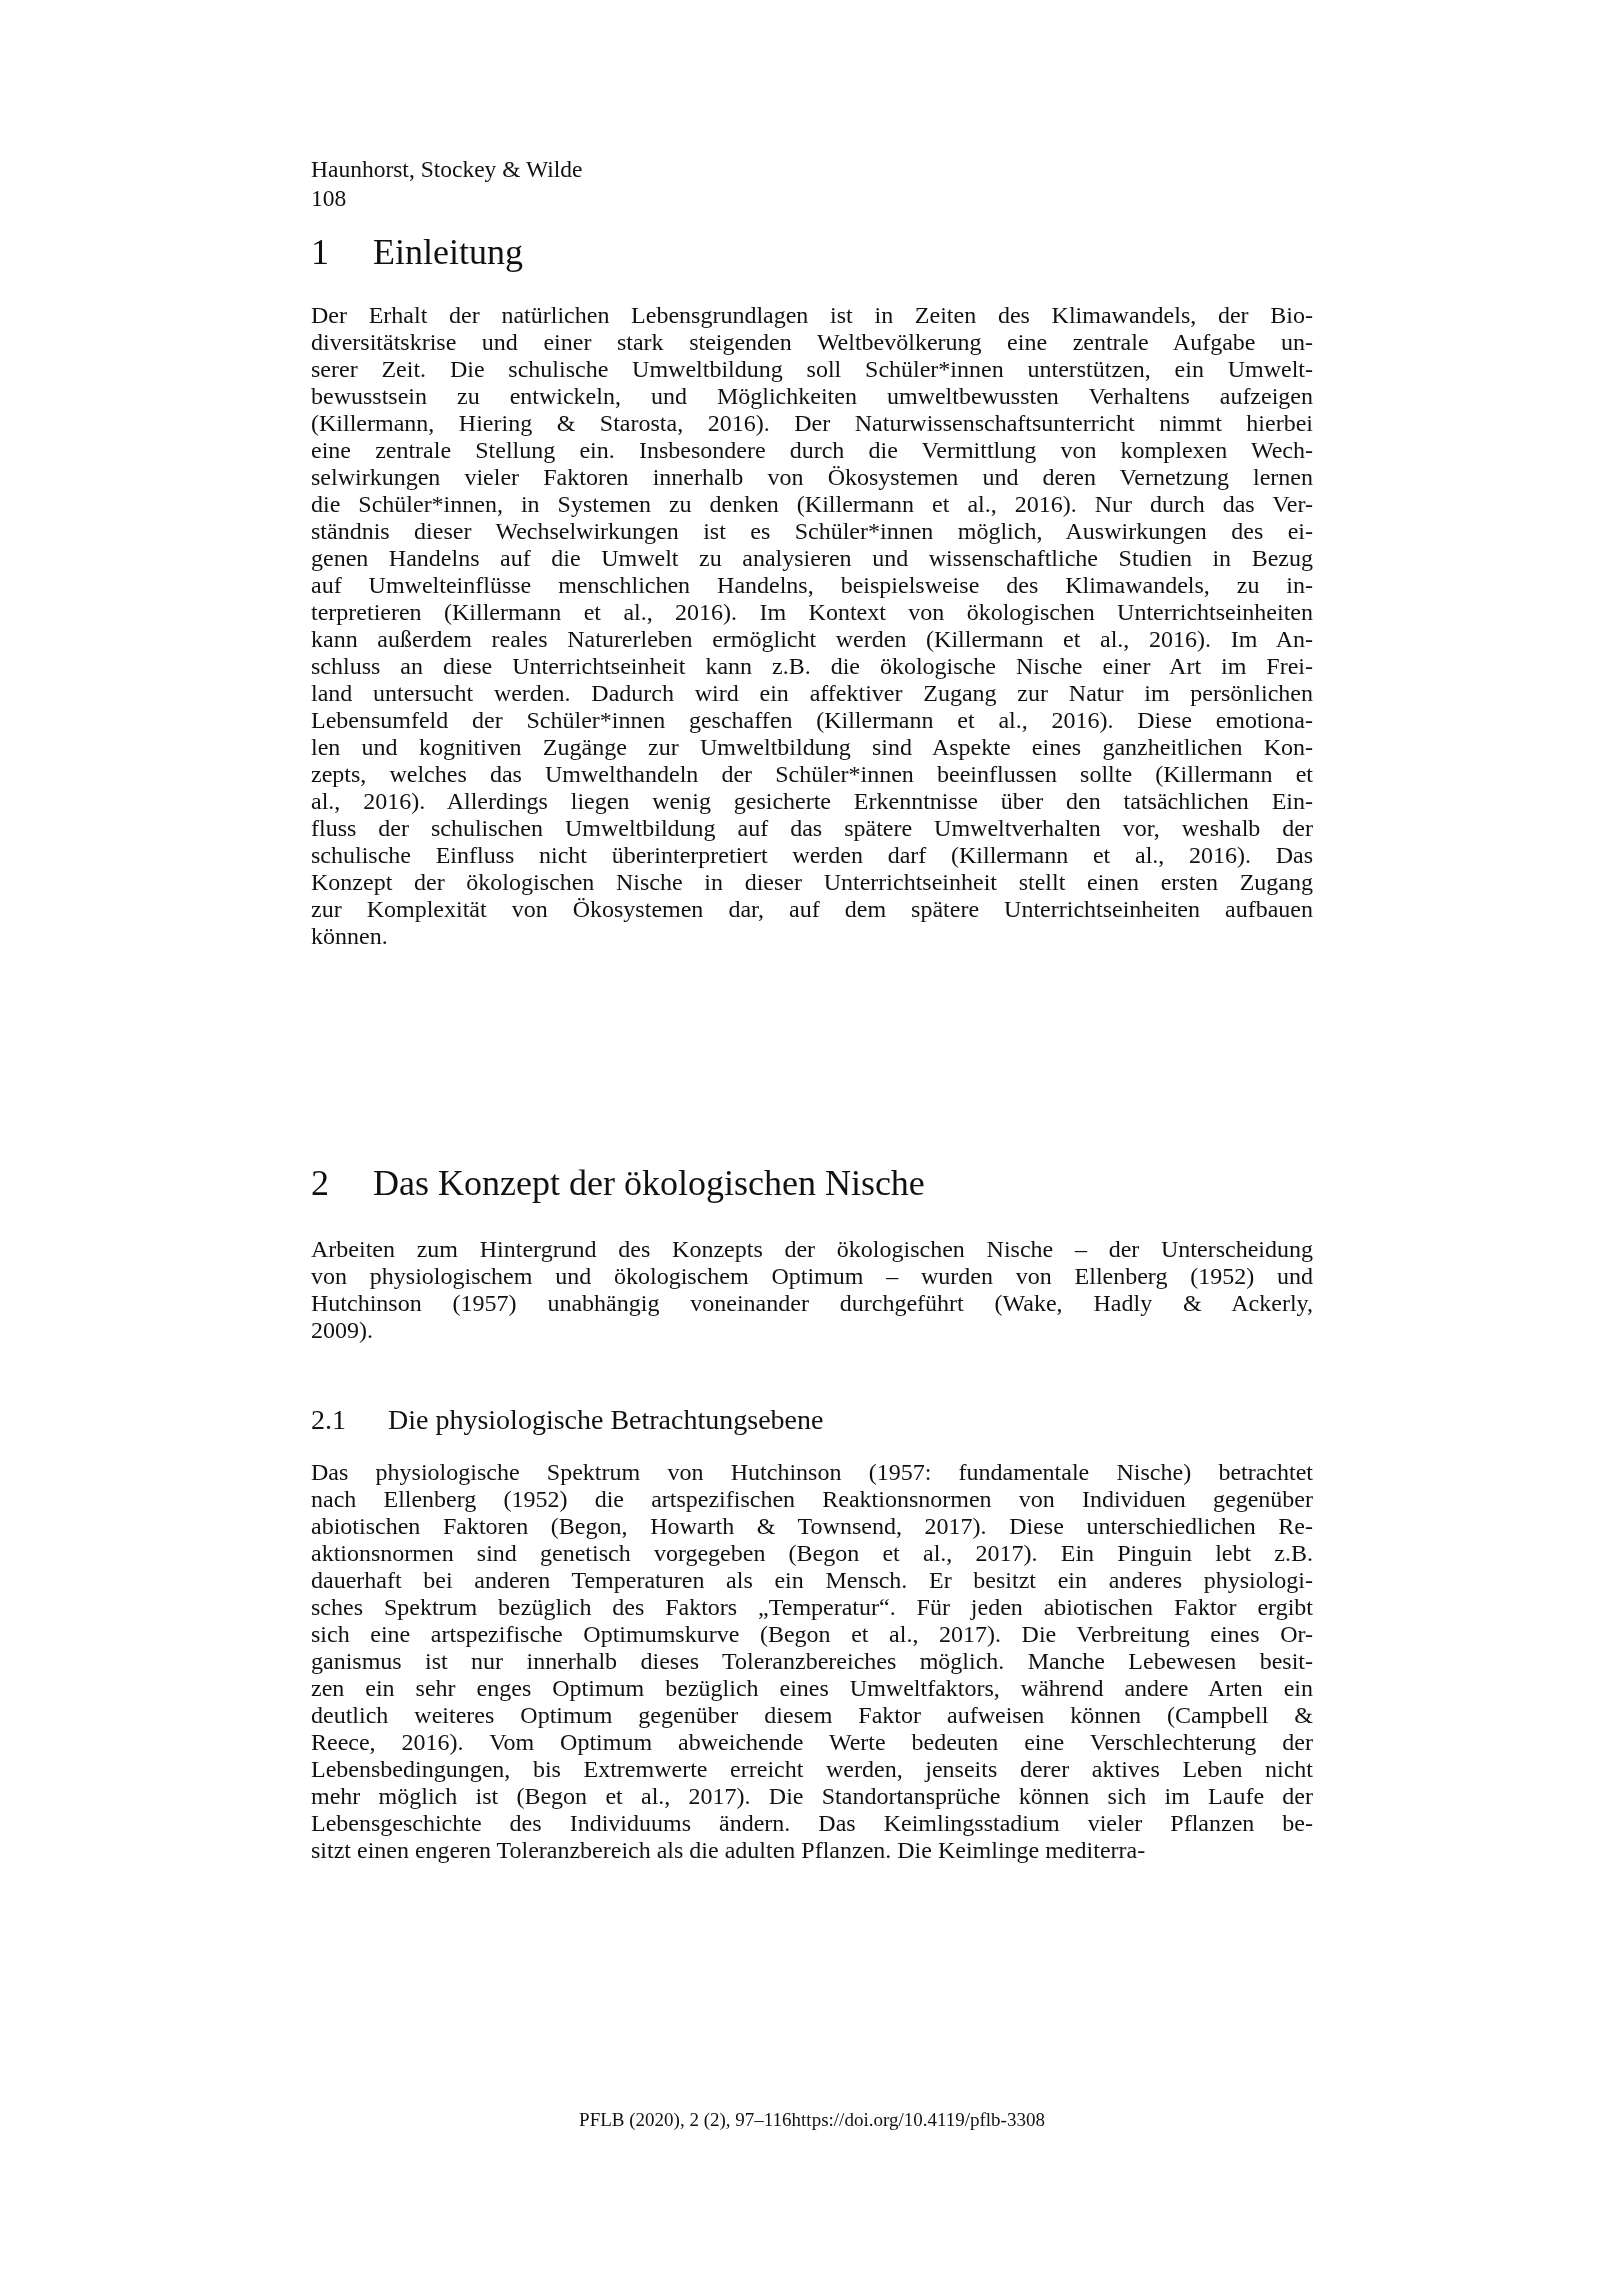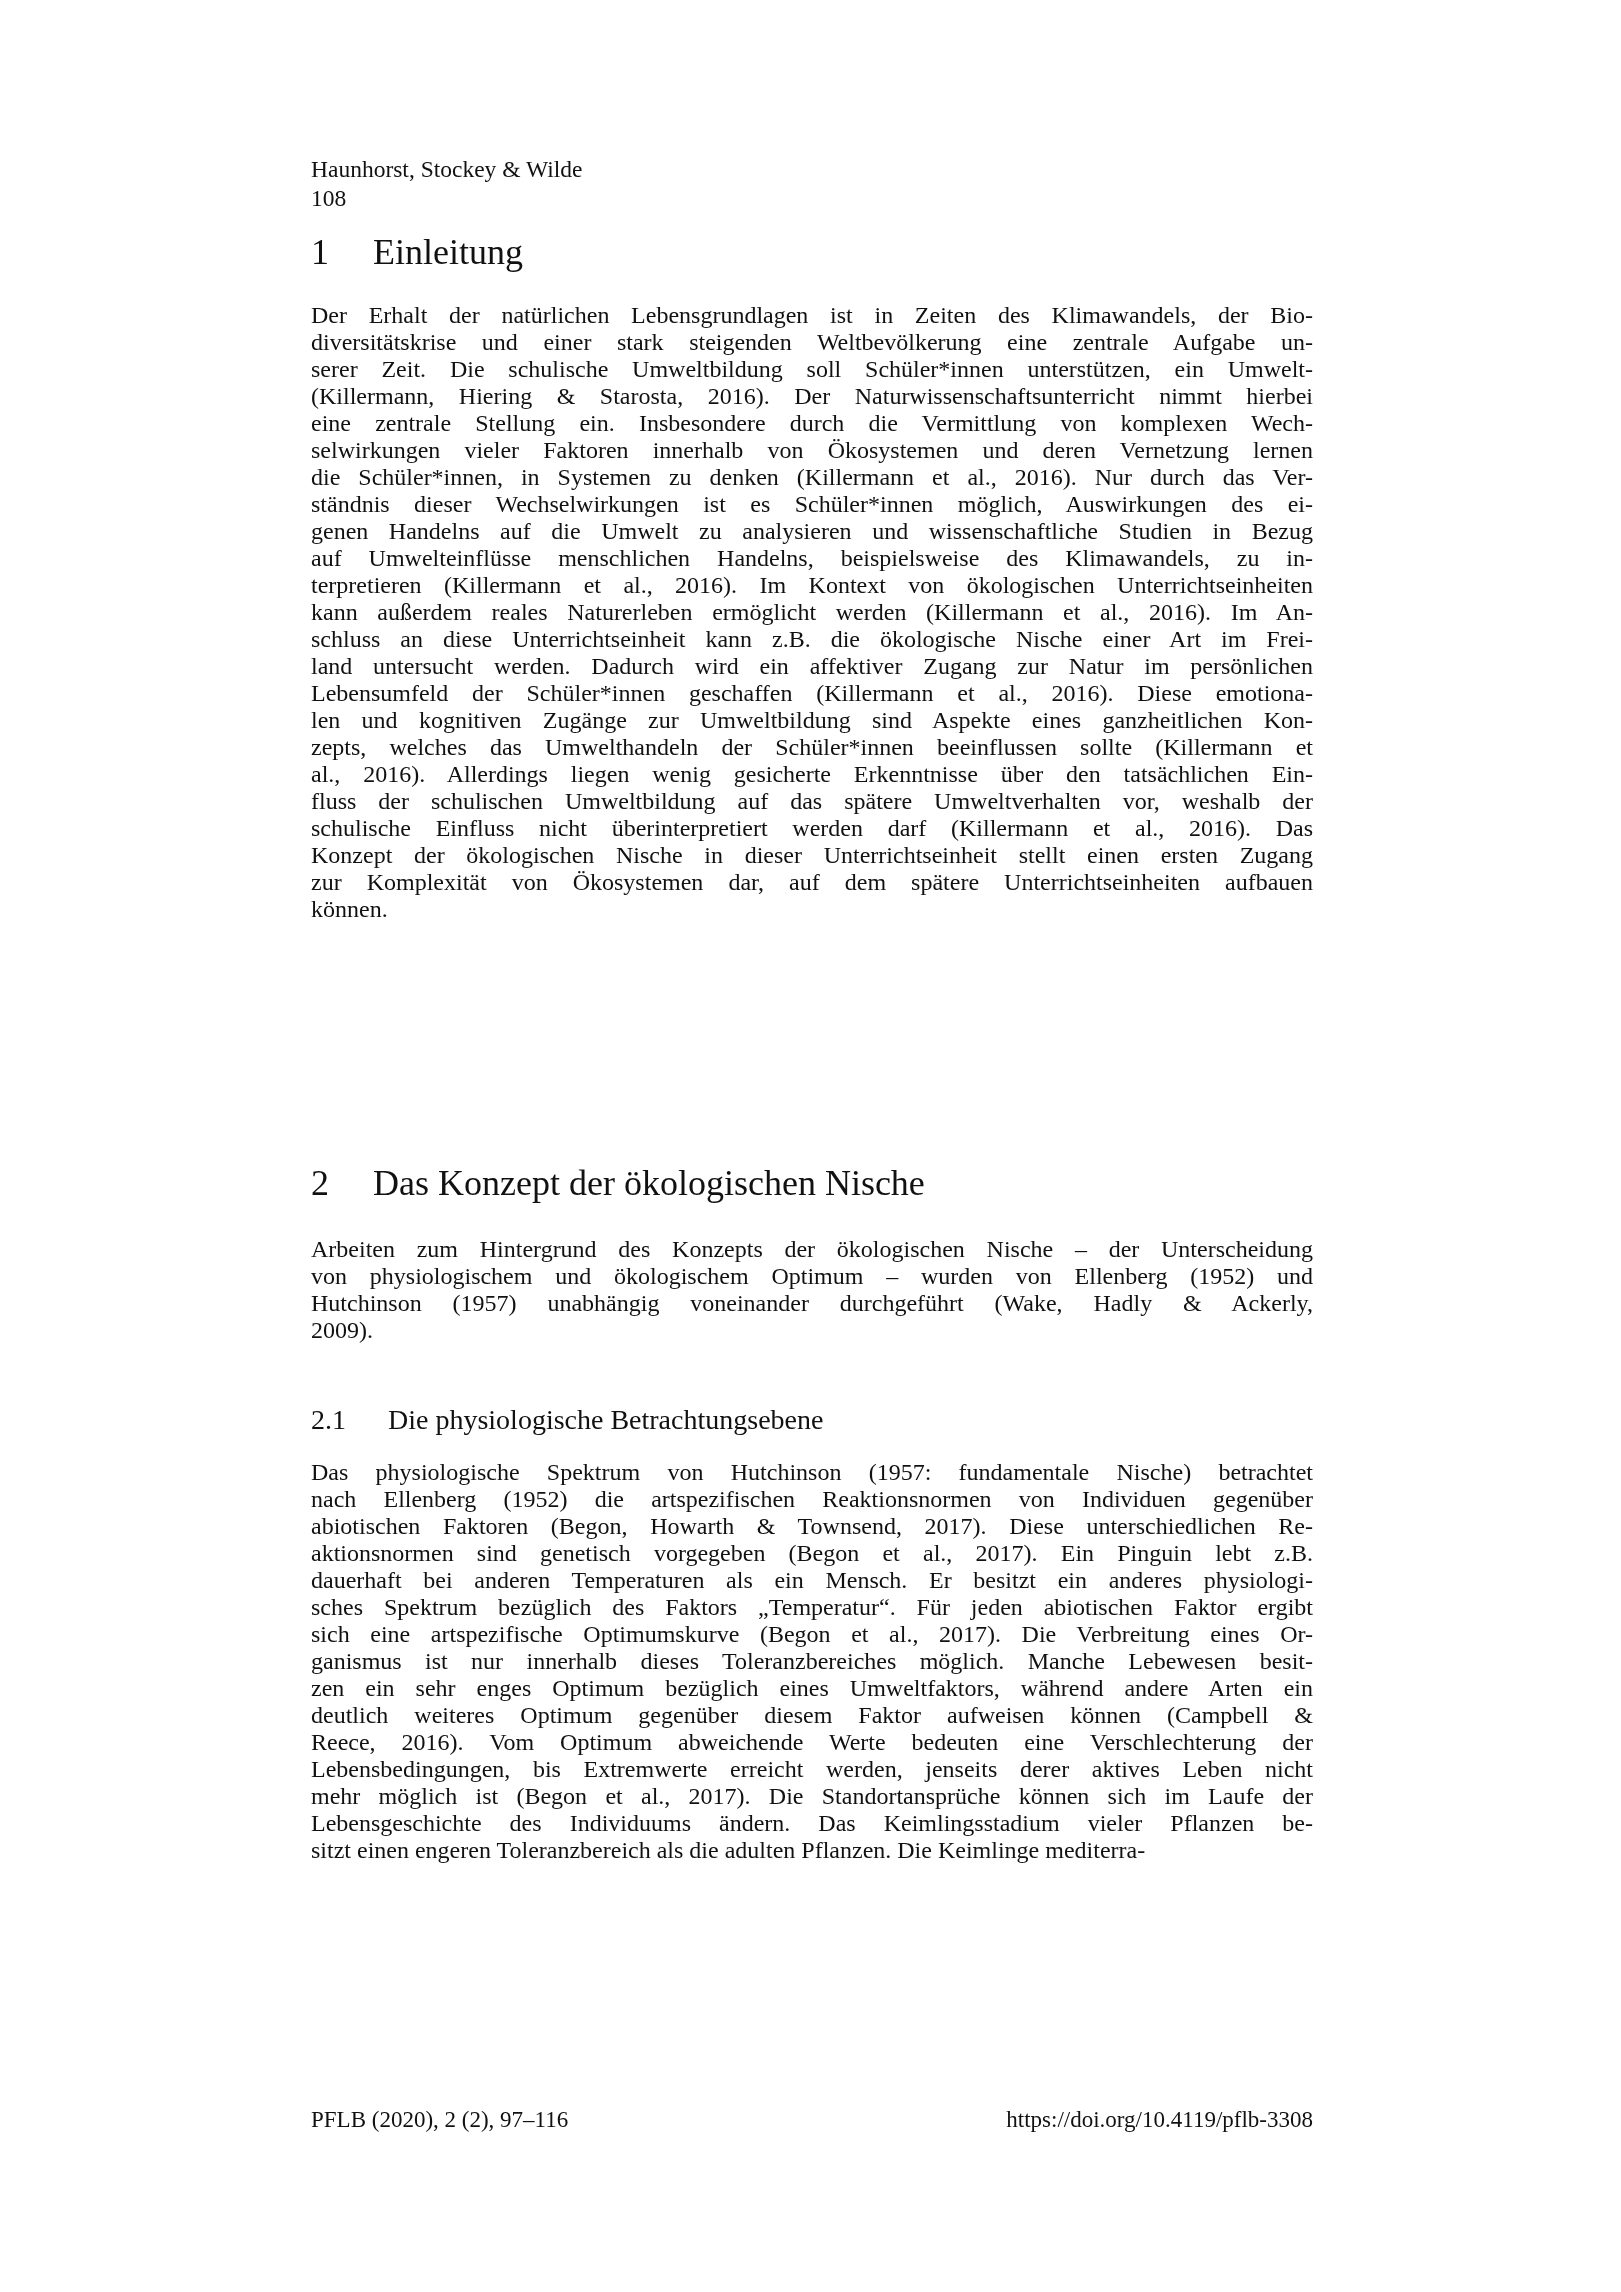--- a/index.html
+++ b/index.html
@@ -81,22 +81,22 @@
     #h2 { top: 1162px; }
     #p2 { top: 1236px; }
     #h21 { top: 1402px; }
     #p3 { top: 1459px; }
     .running-footer {
       position: absolute;
       top: 2105px;
       left: 0;
       width: 1002px;
       display: flex;
-      justify-content: space-between;
-      font-size: 23px;
+      justify-content: center;
+      font-size: 19px;
       line-height: 29px;
     }
   </style>
 </head>
 <body>
 
 <div class="page">
 
   <div class="running-header">
     <span>Haunhorst, Stockey &amp; Wilde</span>
@@ -105,20 +105,21 @@
 
   <h1 class="section-heading block" id="h1">
     <span class="num">1</span>
     <span>Einleitung</span>
   </h1>
 
   <div class="para block" id="p1">
       <span class="ln">Der Erhalt der natürlichen Lebensgrundlagen ist in Zeiten des Klimawandels, der Bio-</span>
       <span class="ln">diversitätskrise und einer stark steigenden Weltbevölkerung eine zentrale Aufgabe un-</span>
       <span class="ln">serer Zeit. Die schulische Umweltbildung soll Schüler*innen unterstützen, ein Umwelt-</span>
+      <span class="ln">bewusstsein zu entwickeln, und Möglichkeiten umweltbewussten Verhaltens aufzeigen</span>
       <span class="ln">(Killermann, Hiering &amp; Starosta, 2016). Der Naturwissenschaftsunterricht nimmt hierbei</span>
       <span class="ln">eine zentrale Stellung ein. Insbesondere durch die Vermittlung von komplexen Wech-</span>
       <span class="ln">selwirkungen vieler Faktoren innerhalb von Ökosystemen und deren Vernetzung lernen</span>
       <span class="ln">die Schüler*innen, in Systemen zu denken (Killermann et al., 2016). Nur durch das Ver-</span>
       <span class="ln">ständnis dieser Wechselwirkungen ist es Schüler*innen möglich, Auswirkungen des ei-</span>
       <span class="ln">genen Handelns auf die Umwelt zu analysieren und wissenschaftliche Studien in Bezug</span>
       <span class="ln">auf Umwelteinflüsse menschlichen Handelns, beispielsweise des Klimawandels, zu in-</span>
       <span class="ln">terpretieren (Killermann et al., 2016). Im Kontext von ökologischen Unterrichtseinheiten</span>
       <span class="ln">kann außerdem reales Naturerleben ermöglicht werden (Killermann et al., 2016). Im An-</span>
       <span class="ln">schluss an diese Unterrichtseinheit kann z.B. die ökologische Nische einer Art im Frei-</span>

